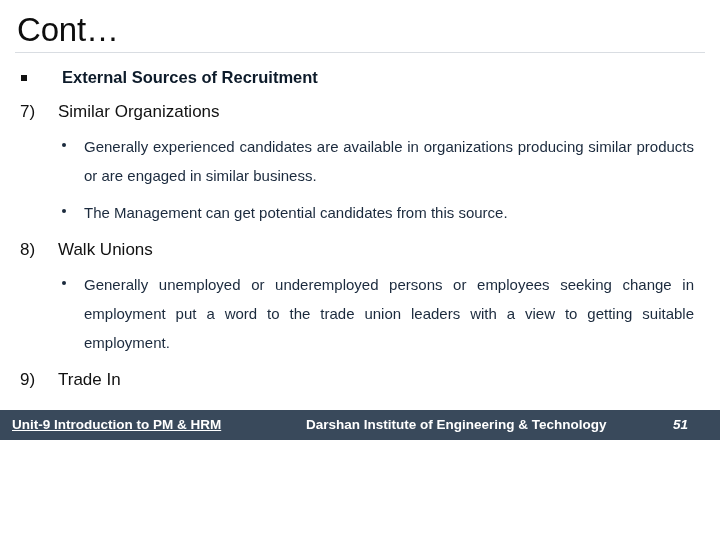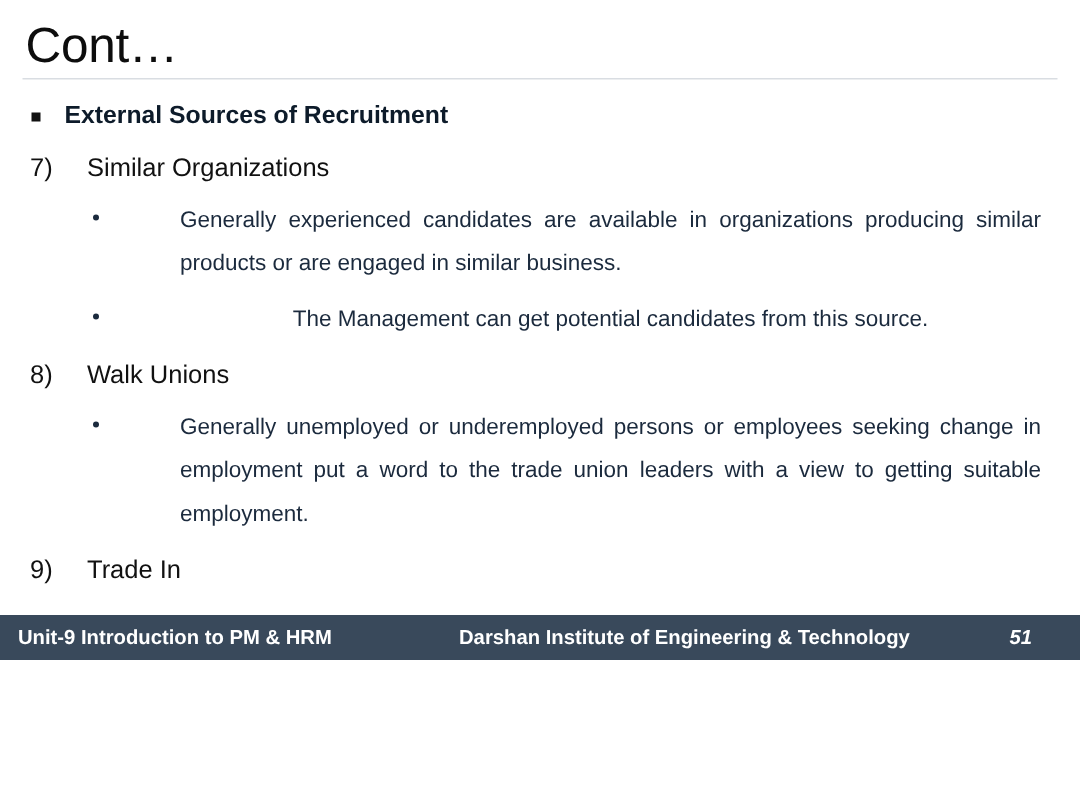--- a/index.html
+++ b/index.html
@@ -44,21 +44,21 @@
     left: 0;
     top: 58px;
     width: 720px;
     height: 440px;
   }
 
   
   .lvl1 {
     position: relative;
     margin: 8px 0 0 0;
-    padding-left: 43px;
+    padding-left: 62px;
     font-size: 16.5px;
     font-weight: bold;
     color: #0d1b2a;
     line-height: 23px;
   }
   .lvl1 .sq {
     position: absolute;
     left: 21px;
     top: 9px;
     width: 6px;
@@ -82,59 +82,60 @@
     top: 0;
     width: 34px;
     font-size: 17px;
     color: #111111;
   }
 
   
   .lvl3 {
     position: relative;
     margin: 8px 0 0 0;
-    padding-left: 120px;
+    padding-left: 84px;
     padding-right: 26px;
     font-size: 15px;
     font-weight: 400;
     color: #1b2a3d;
     line-height: 29px;
     text-align: justify;
     text-justify: inter-word;
   }
   .lvl3 .dot {
     position: absolute;
     left: 62px;
     top: 11px;
     width: 4px;
     height: 4px;
     border-radius: 50%;
     background: #1b2a3d;
   }
   .lvl3.nojustify {
-    text-align: center;
+    text-align: left;
   }
 
   
   .footer-bar {
     position: absolute;
     left: 0;
     bottom: 0;
     width: 720px;
     height: 30px;
     background: #39495b;
     color: #ffffff;
   }
   .footer-left {
     position: absolute;
     left: 12px;
     top: 7px;
     font-size: 13.5px;
     font-weight: 600;
     white-space: nowrap;
+    text-decoration: underline;
   }
   .footer-center {
     position: absolute;
     left: 294px;
     top: 7px;
     font-size: 13.5px;
     font-weight: 700;
     white-space: nowrap;
     margin-left: 12px;
   }

